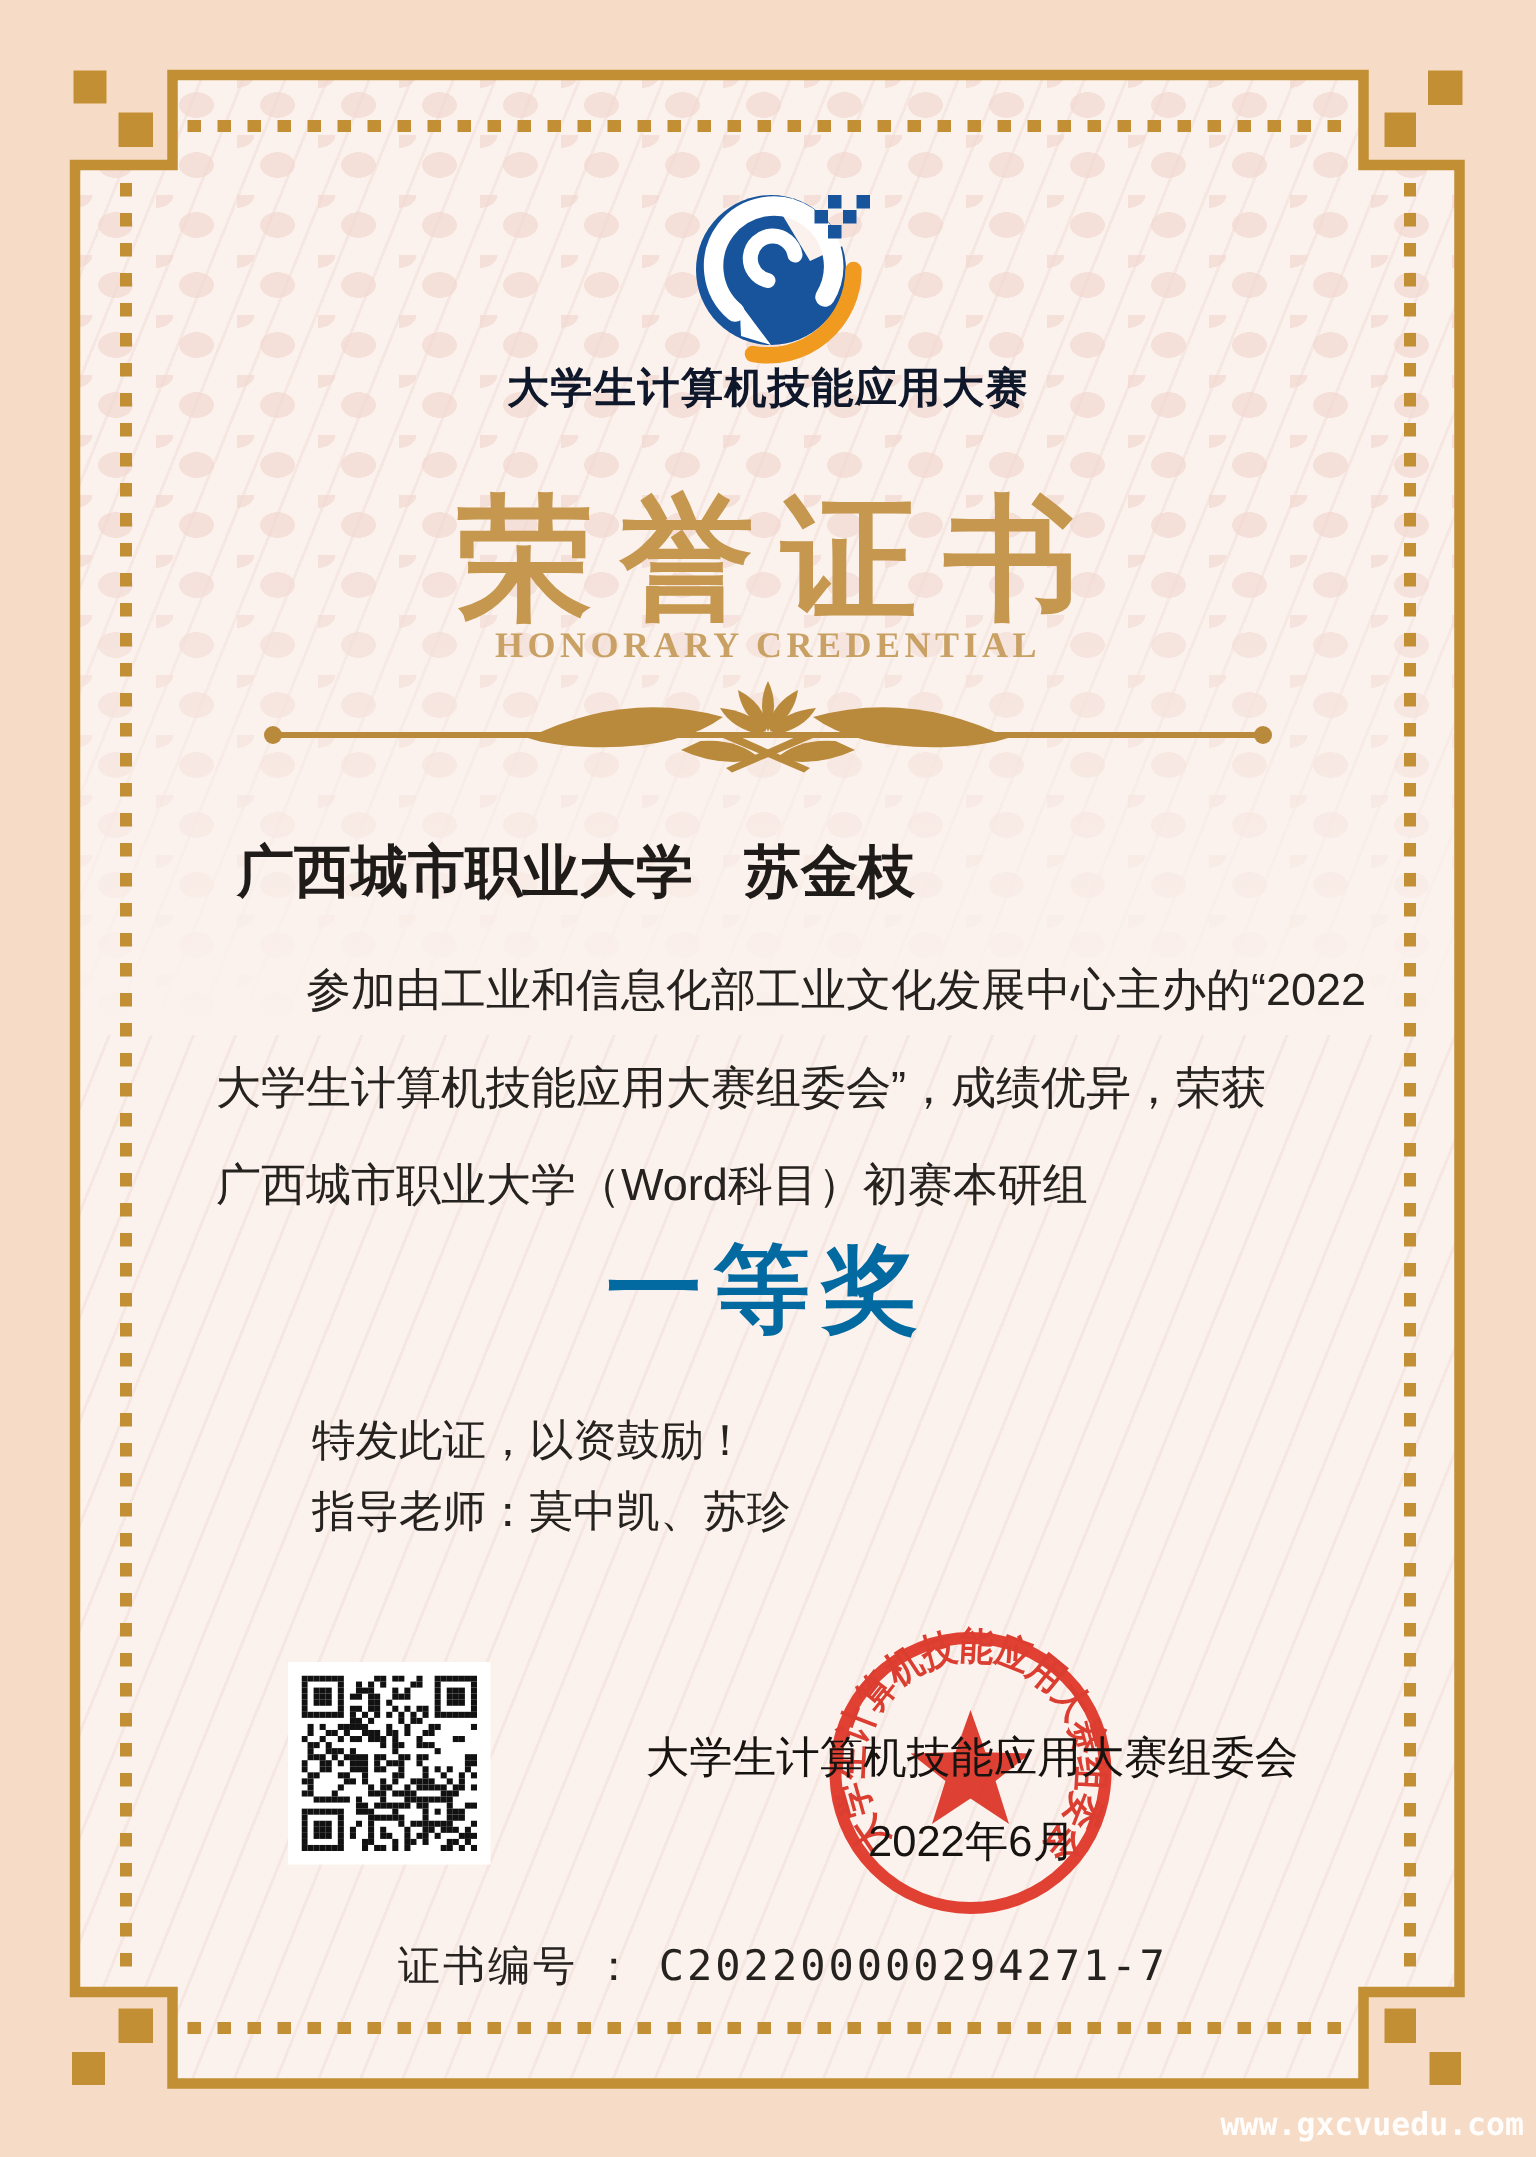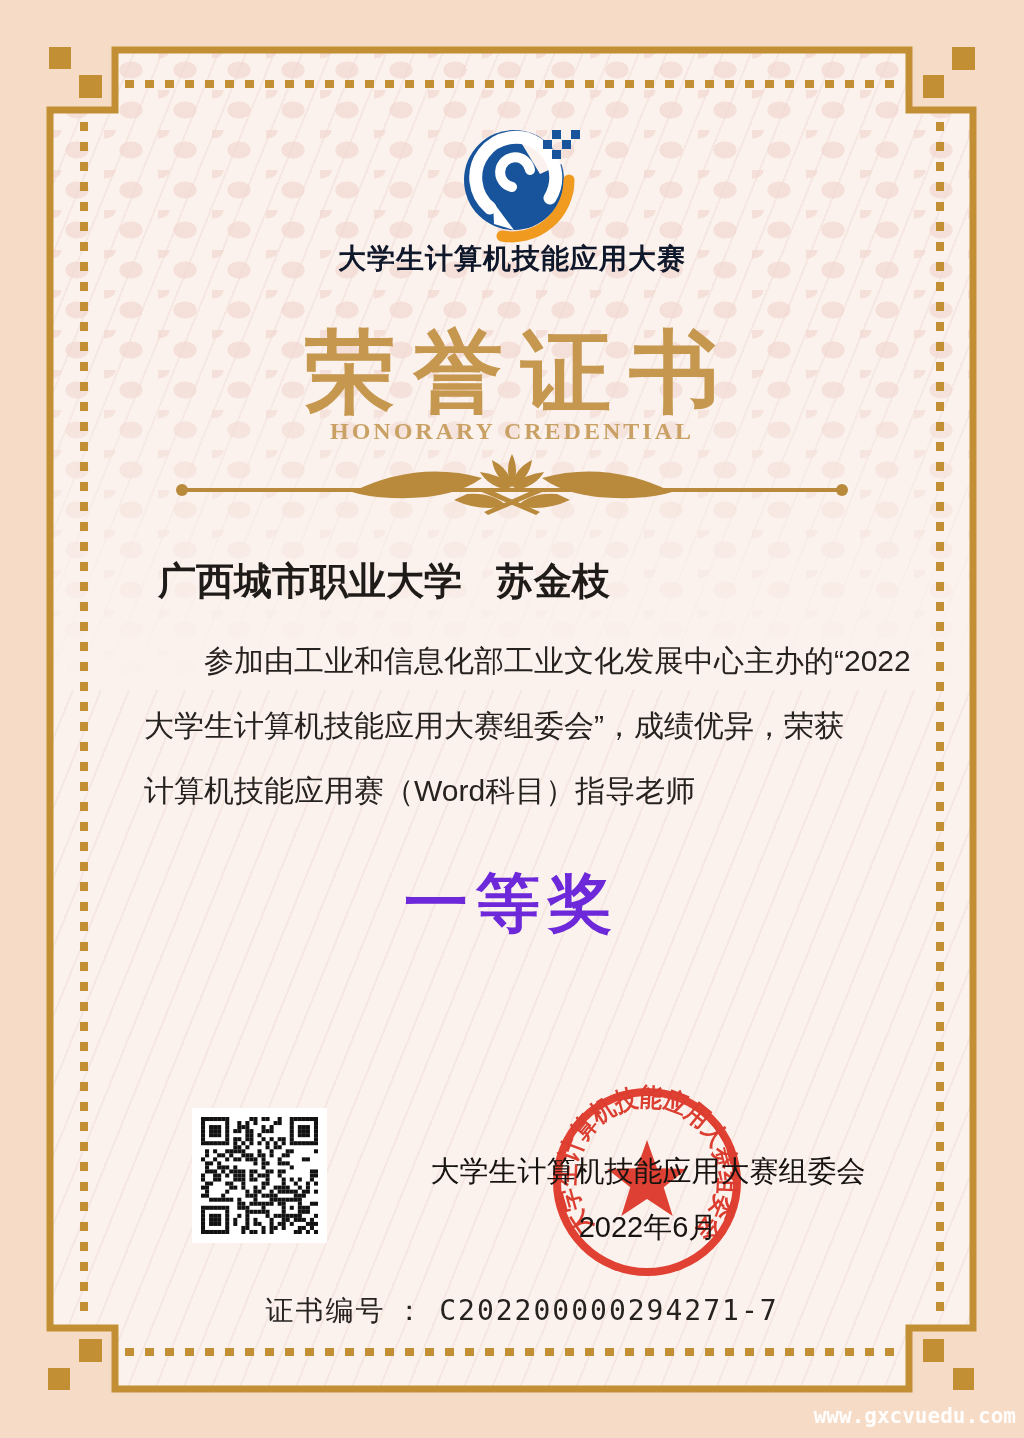--- a/index.html
+++ b/index.html
@@ -26,21 +26,21 @@
   .title-cn{left:0;right:0;top:312px;text-align:center;color:#c6974e;font-size:90px;font-weight:800;letter-spacing:18px;text-indent:18px;font-family:"Liberation Sans",sans-serif;z-index:4;}
   .title-en{left:0;right:0;top:418px;text-align:center;color:#c9a164;font-size:24px;font-weight:700;letter-spacing:3px;font-family:"Liberation Serif",serif;z-index:4;}
 
   .recipient{left:158px;top:556px;color:#1f1b19;font-size:38px;font-weight:700;font-family:"Liberation Serif",serif;z-index:4;}
   .recipient .gap{display:inline-block;width:34px;}
 
   .body-text{left:144px;top:628px;width:740px;color:#26221f;font-size:30px;line-height:65px;z-index:4;}
   .body-text .ln{display:block;white-space:nowrap;}
   .body-text .ln.first{text-indent:2em;}
 
-  .award{left:0;right:0;top:816px;text-align:center;color:#6d28d9;font-size:64px;font-weight:800;letter-spacing:8px;font-family:"Liberation Serif",serif;z-index:4;margin-top:44px;}
+  .award{left:0;right:0;top:816px;text-align:center;color:#0369a1;font-size:64px;font-weight:800;letter-spacing:8px;font-family:"Liberation Serif",serif;z-index:4;}
 
   .closing{left:208px;top:938px;color:#26221f;font-size:29px;line-height:47px;z-index:4;}
 
   .qr{left:192px;top:1108px;width:117px;height:117px;background:#fff;padding:9px;z-index:4;}
 
   .seal{left:537px;top:1072px;width:220px;height:220px;z-index:4;opacity:.93;}
   .committee{left:420px;top:1152px;width:456px;text-align:center;color:#171310;font-size:29px;z-index:5;}
   .issue-date{left:420px;top:1208px;width:456px;text-align:center;color:#171310;font-size:29px;z-index:5;}
 
   .cert-no{left:20px;right:0;top:1292px;text-align:center;color:#26221f;font-size:28px;letter-spacing:2px;z-index:4;}
@@ -132,25 +132,29 @@
     </g>
   </svg>
 
   <div class="abs recipient">
     <span>广西城市职业大学</span><span class="gap"></span><span>苏金枝</span>
   </div>
 
   <div class="abs body-text">
     <span class="ln first">参加由工业和信息化部工业文化发展中心主办的“2022</span>
     <span class="ln">大学生计算机技能应用大赛组委会”，成绩优异，荣获</span>
-    <span class="ln">计算机技能应用赛（Word科目）指导老师</span>
+    <span class="ln">广西城市职业大学（Word科目）初赛本研组</span>
   </div>
 
   <div class="abs award">一等奖</div>
 
+  <div class="abs closing">
+    <div>特发此证，以资鼓励！</div>
+    <div>指导老师：莫中凯、苏珍</div>
+  </div>
 
   <div class="abs qr">
     <svg id="qr-svg" width="117" height="117" viewBox="0 0 116 116">
         <rect x="0" y="0" width="4" height="4" fill="#111"></rect>
         <rect x="4" y="0" width="4" height="4" fill="#111"></rect>
         <rect x="8" y="0" width="4" height="4" fill="#111"></rect>
         <rect x="12" y="0" width="4" height="4" fill="#111"></rect>
         <rect x="16" y="0" width="4" height="4" fill="#111"></rect>
         <rect x="20" y="0" width="4" height="4" fill="#111"></rect>
         <rect x="24" y="0" width="4" height="4" fill="#111"></rect>

